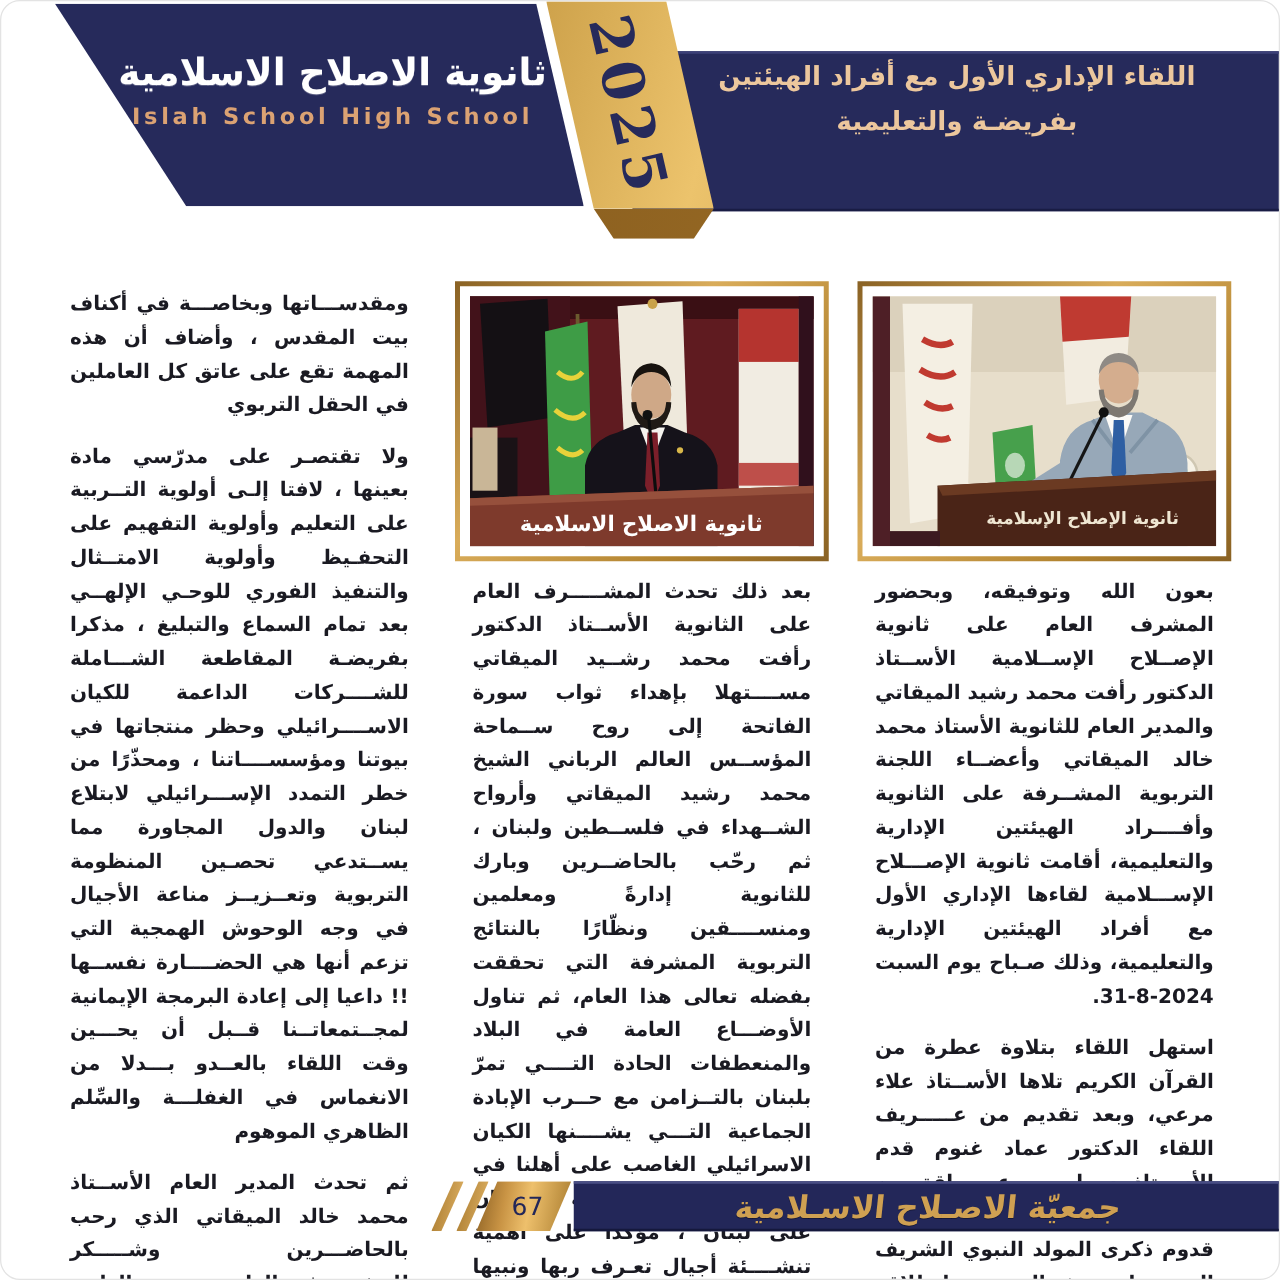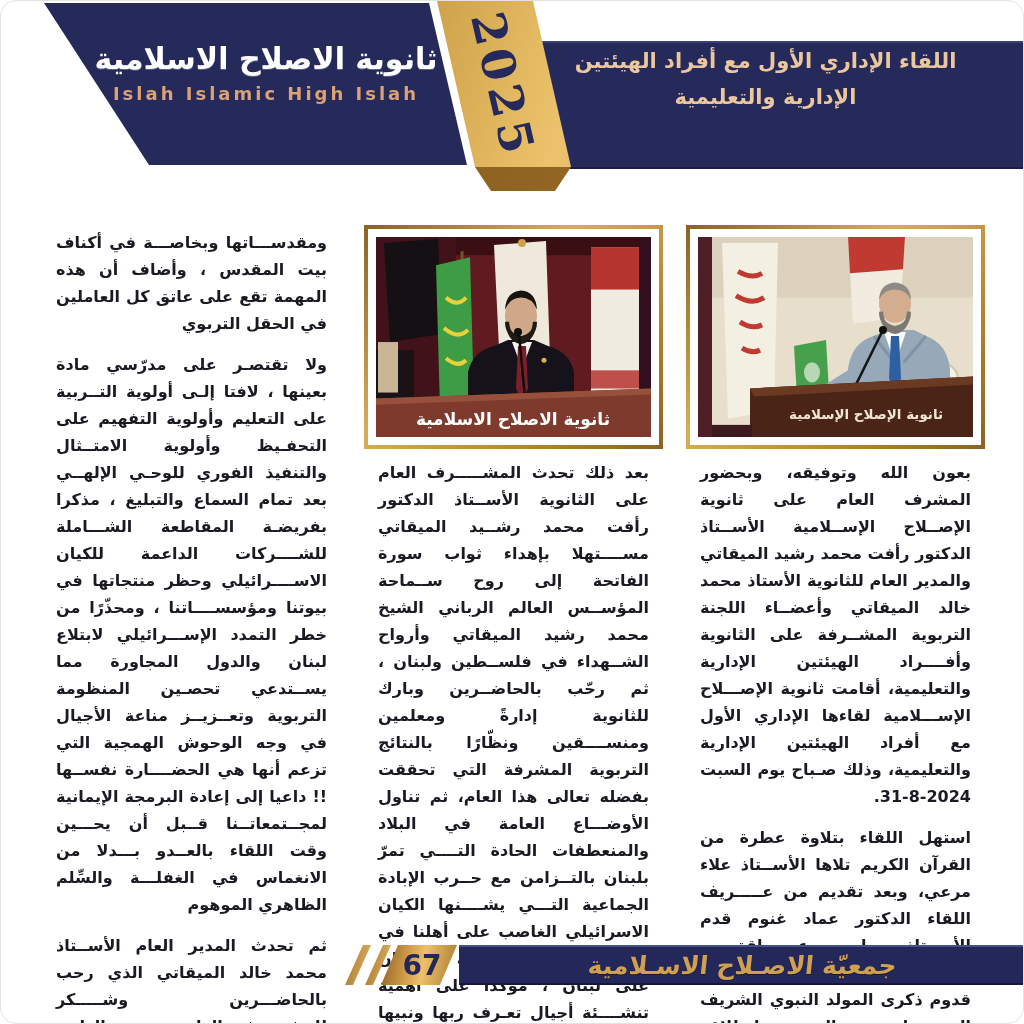--- a/index.html
+++ b/index.html
@@ -43,43 +43,43 @@
   .footer{position:absolute;left:0;top:944px;width:1024px;height:40px;}
   .footer-bar{position:absolute;left:458px;right:0;top:0;height:40px;background:#232759;
     border-top:2px solid #4a4f85;border-bottom:2px solid #15183c;box-sizing:border-box;
     display:flex;align-items:center;justify-content:center;}
   .footer-org{direction:rtl;font-weight:bold;font-size:25px;color:#cfa052;transform:skewX(-6deg);
     text-shadow:0 1px 0 rgba(0,0,0,.35);}
   .page-num-plate{position:absolute;left:380px;top:0;width:76px;height:40px;
     background:linear-gradient(100deg,#8a5f22,#c89344 30%,#eec06c 55%,#a87b2e);
     clip-path:polygon(17px 0,76px 0,59px 40px,0 40px);
     display:flex;align-items:center;justify-content:center;}
-  .page-num{color:#232759;font-weight:bold;font-size:28px;padding-left:6px;}
+  .page-num{color:#232759;font-weight:normal;font-size:20px;padding-left:6px;}
   .stripe{position:absolute;top:0;height:40px;width:26px;
     background:linear-gradient(100deg,#a5762b,#e3b668);}
   .stripe.s1{left:344px;clip-path:polygon(18px 0,26px 0,8px 40px,0 40px);}
   .stripe.s2{left:364px;clip-path:polygon(18px 0,26px 0,8px 40px,0 40px);}
 </style>
 </head>
 <body>
 
 <div class="page">
 
   <div class="header">
     <div class="logo-plate"></div>
     <div class="title-bar">
       <div class="title-line">اللقاء الإداري الأول مع أفراد الهيئتين</div>
-      <div class="title-line">الإدارية والتعليمية</div>
+      <div class="title-line">بفريضـة والتعليمية</div>
     </div>
     <div class="ribbon"></div>
     <div class="ribbon-fold"></div>
     <span class="ribbon-year">2025</span>
     <div class="logo-content">
       <div class="logo-ar">ثانوية الاصلاح الاسلامية</div>
-      <div class="logo-en">Islah Islamic High Islah</div>
+      <div class="logo-en">Islah School High School</div>
     </div>
   </div>
 
   <div class="columns">
 
     <section class="col col1">
       <figure class="photo-frame">
         <div class="photo-inner">
           <svg viewBox="0 0 275 198" preserveAspectRatio="none">
             <rect x="0" y="0" width="275" height="198" fill="#e7decb"></rect>

